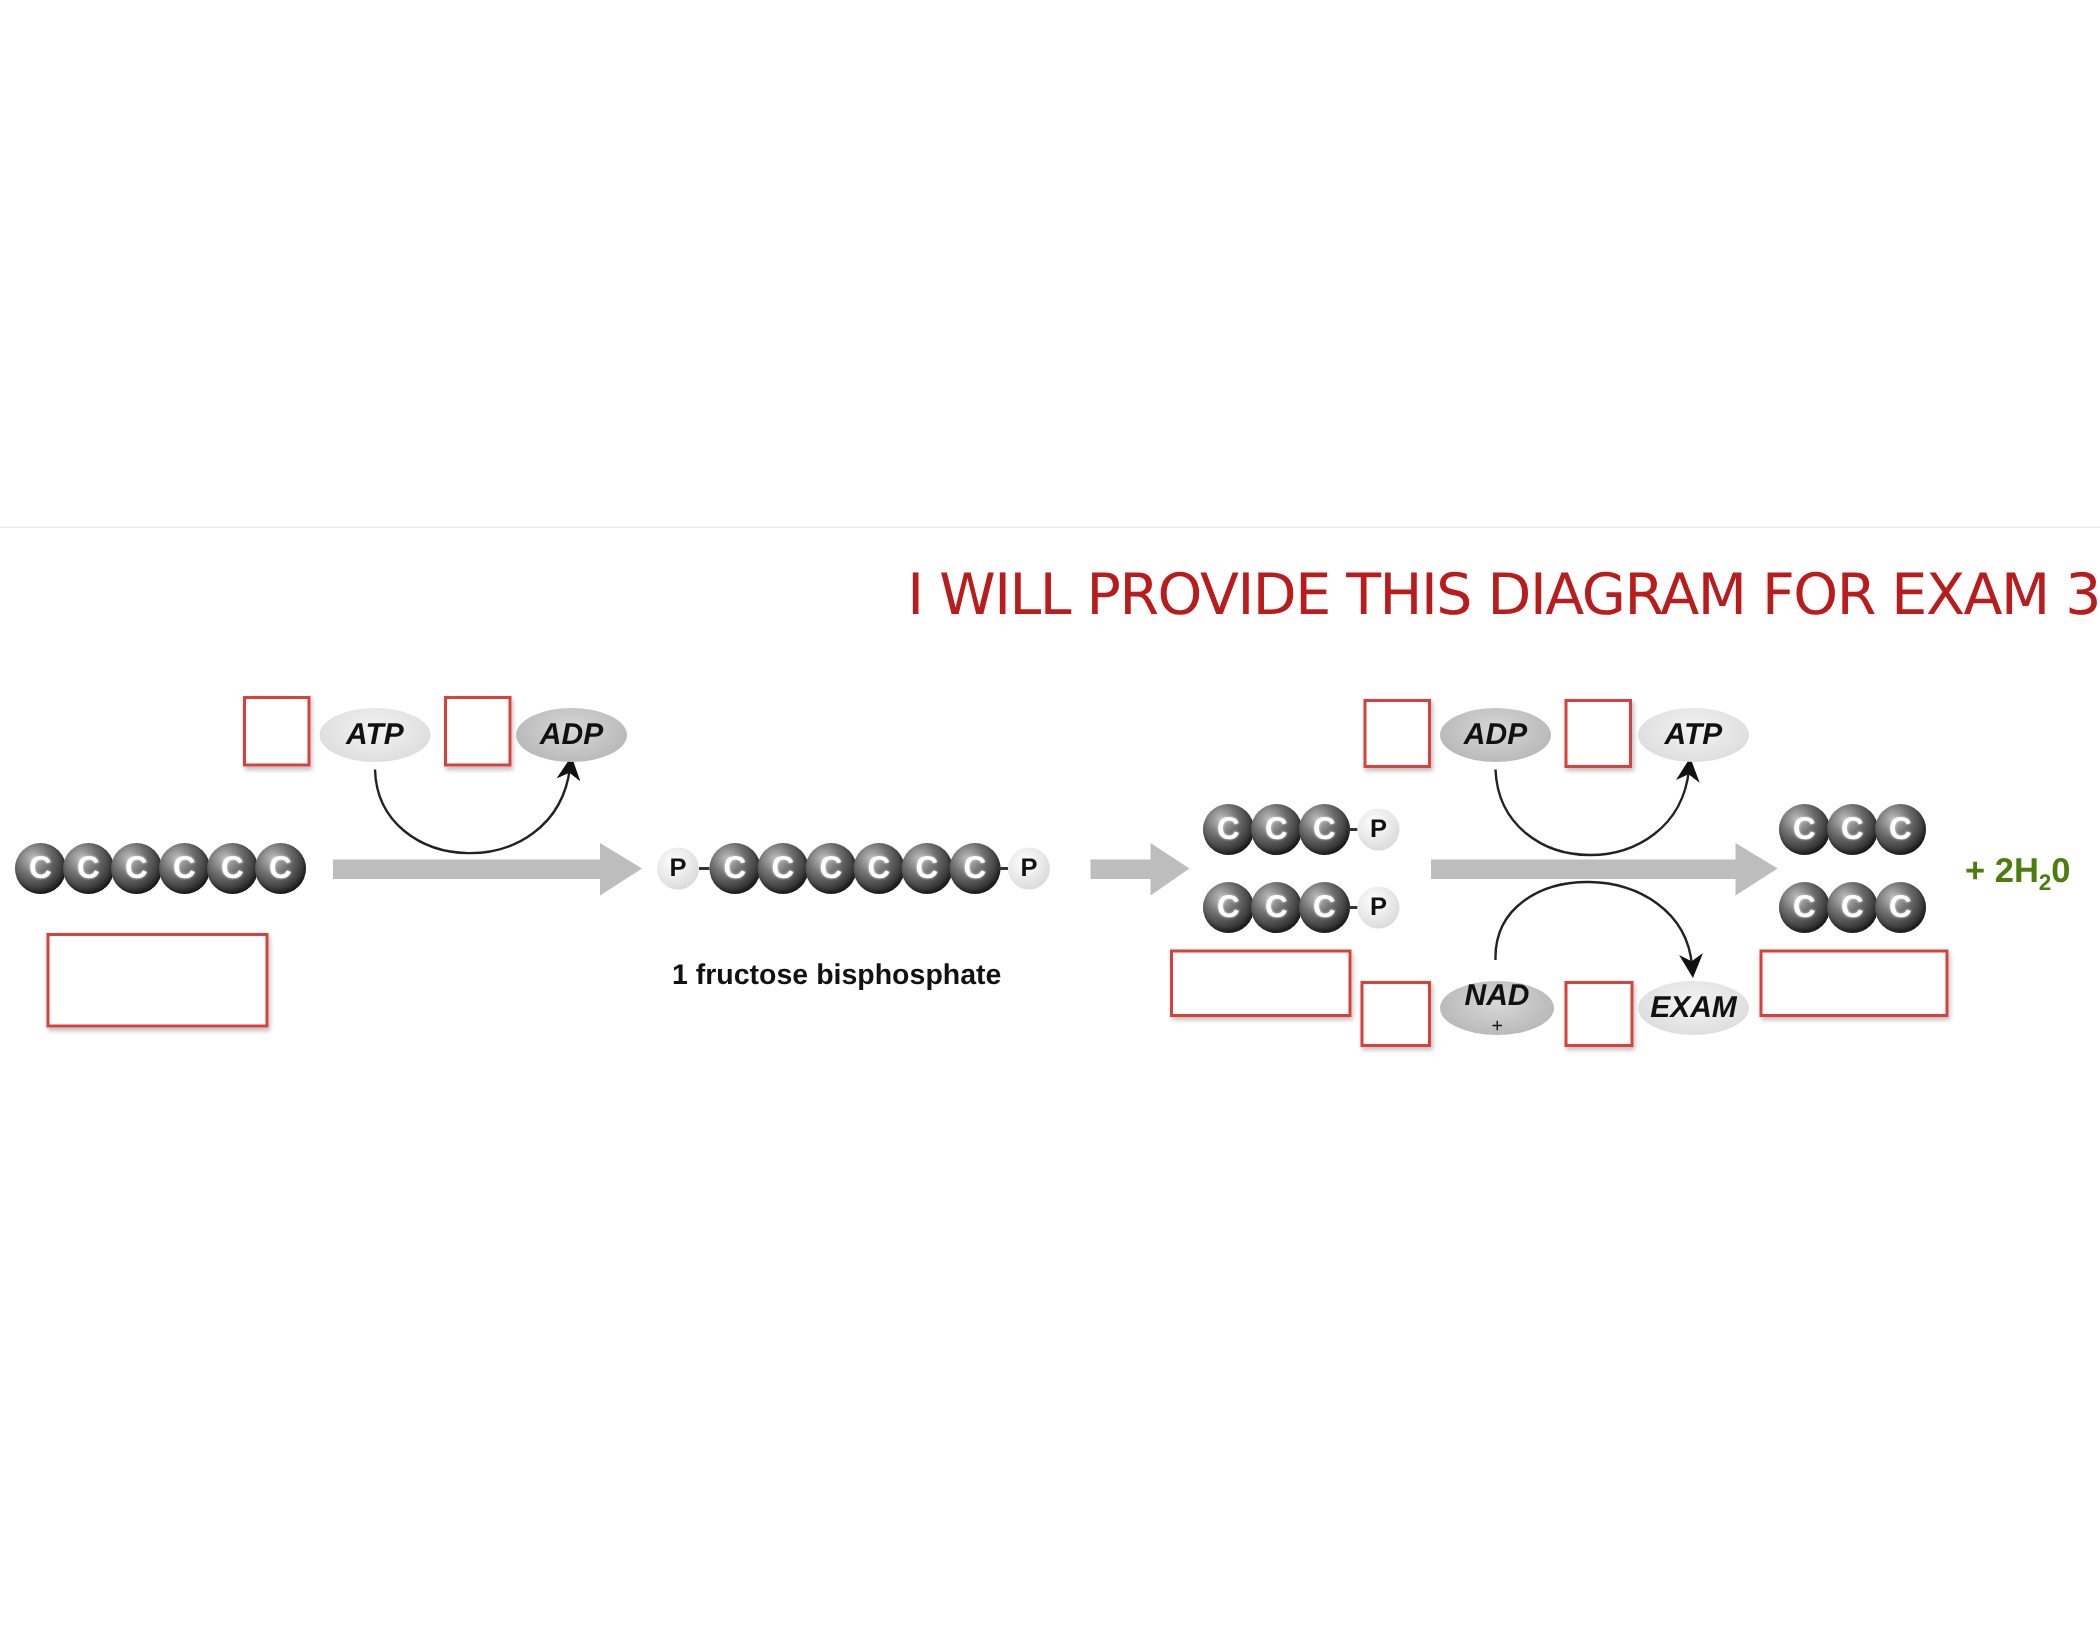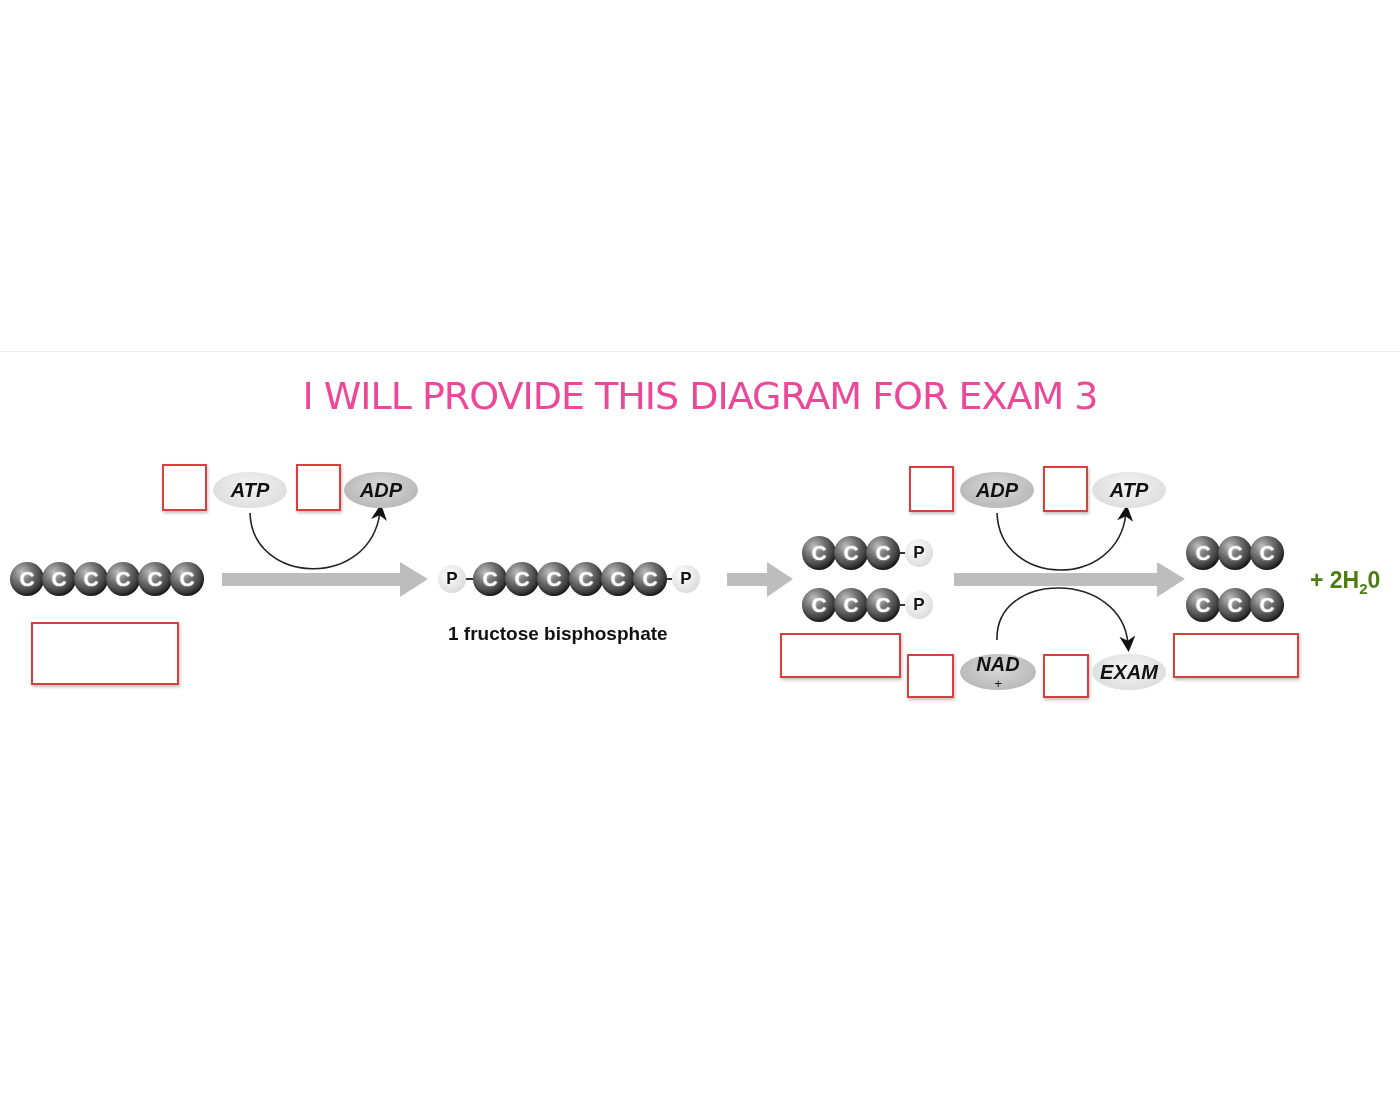--- a/index.html
+++ b/index.html
@@ -1,18 +1,18 @@
 <!DOCTYPE html>
 <html><head>
   <meta charset="utf-8">
   <style>
     html, body { margin:0; padding:0; }
     body { width:1400px; height:1100px; background:#ffffff; position:relative; overflow:hidden; font-family:"Liberation Sans", sans-serif; }
     .divider { position:absolute; left:0; top:351px; width:1400px; height:1px; background:#ececec; }
-    .title { position:absolute; left:0; top:374px; width:1400px; text-align:center; font-family:"DejaVu Sans", sans-serif; font-size:38px; color:#ec4899; letter-spacing:-1px; }
+    .title { position:absolute; left:0; top:374px; width:1400px; text-align:right; font-family:"DejaVu Sans", sans-serif; font-size:38px; color:#b91c1c; letter-spacing:-1px; }
     .box { position:absolute; border:2px solid #d8403c; background:#fff; box-shadow:1px 2px 3px rgba(0,0,0,0.25); box-sizing:border-box; }
     .pill { position:absolute; border-radius:50%; font-weight:bold; font-size:20px; color:#111; display:flex; align-items:center; justify-content:center;font-style:italic; }
     .pill.light { background:radial-gradient(ellipse at 50% 40%, #f4f4f4, #d6d6d6); }
     .pill.dark { background:radial-gradient(ellipse at 50% 40%, #d8d8d8, #aeaeae); }
     .chain { position:absolute; display:flex; align-items:center; }
     .c { width:34px; height:34px; border-radius:50%; margin-right:-2px; background:radial-gradient(circle at 35% 30%, #bdbdbd 0%, #6d6d6d 35%, #2a2a2a 75%, #111 100%); color:#fff; font-weight:bold; font-size:21px; display:flex; align-items:center; justify-content:center; box-shadow:inset -1px -2px 3px rgba(0,0,0,0.4); }
     .c span { text-shadow:0 0 2px #ddd; }
     .p { width:28px; height:28px; border-radius:50%; background:radial-gradient(circle at 40% 35%, #ffffff, #cfcfcf); color:#111; font-weight:bold; font-size:17px; display:flex; align-items:center; justify-content:center; }
     .bond { width:7px; height:2px; background:#333; }
     .label { position:absolute; font-weight:bold; font-size:19px; color:#111; }
@@ -99,21 +99,21 @@
     </div>
   <div class="c">
       <span>C</span>
     </div>
   <div class="c">
       <span>C</span>
     </div>
   <div class="bond"></div>
   <div class="p">P</div>
 </div>
-<div class="label" style="left:448px; top:623px;">1 fructose bisphosphate</div>
+<div class="label" style="left:448px; top:640px;">1 fructose bisphosphate</div>
 
 <div class="chain" style="left:802px; top:536px;">
   <div class="c">
       <span>C</span>
     </div>
   <div class="c">
       <span>C</span>
     </div>
   <div class="c">
       <span>C</span>

